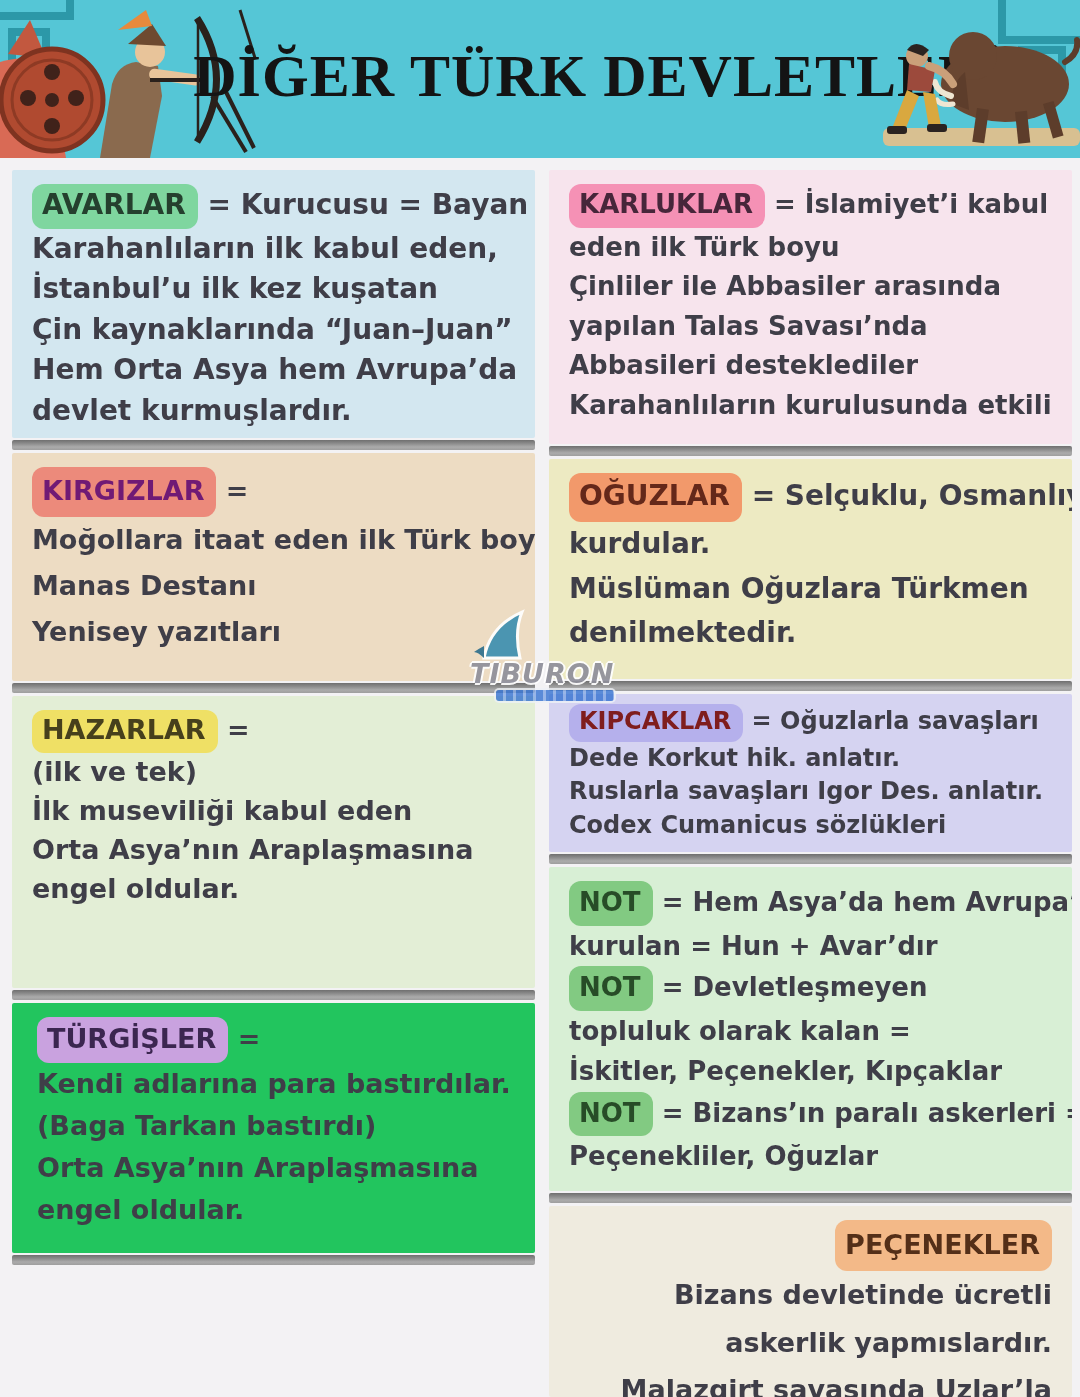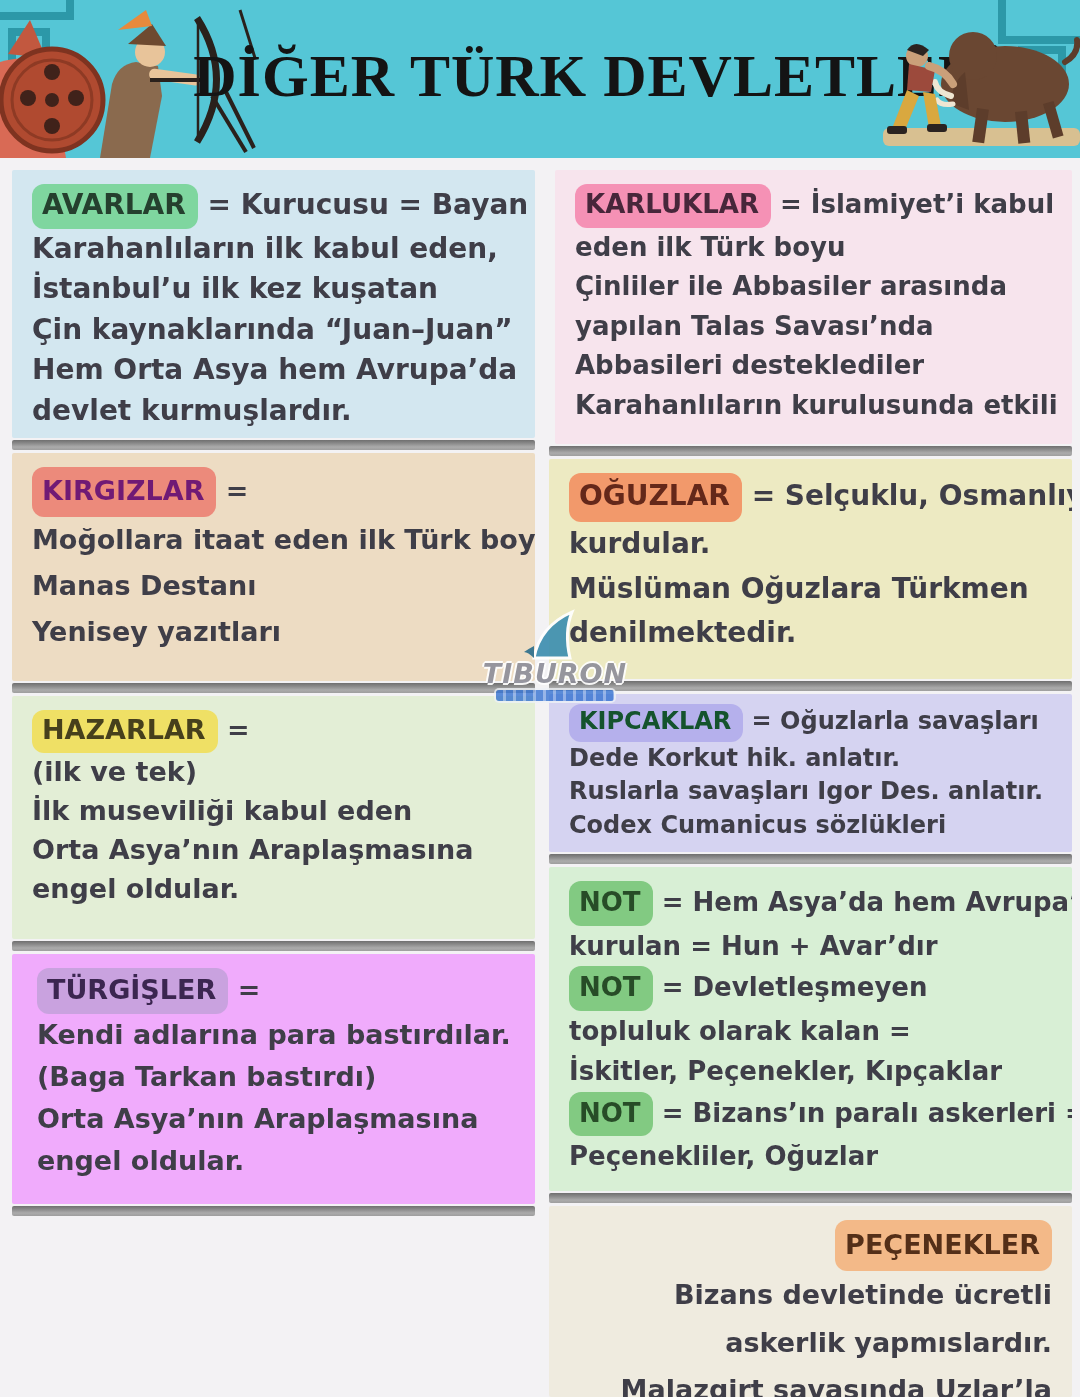--- a/index.html
+++ b/index.html
@@ -21,32 +21,32 @@
   
   .columns{position:absolute;top:170px;left:12px;right:8px;bottom:0;display:flex;gap:14px;}
   .column{flex:1;display:flex;flex-direction:column;min-width:0;}
   .card{padding:14px 20px;overflow:hidden;font-weight:bold;box-sizing:border-box;border-radius:2px;}
   .line{white-space:nowrap;}
   .tag{display:inline-block;padding:1px 12px 3px 10px;border-radius:12px;font-weight:800;}
   .divider{height:10px;margin:2px 0 3px 0;border-radius:2px;
            background:linear-gradient(180deg,#6f6f6f 0%,#8c8c8c 35%,#ababab 70%,#9e9e9e 100%);}
 
   .card-avarlar  {height:268px;font-size:28px;line-height:1.45;}
-  .card-karluklar{height:274px;font-size:26px;line-height:1.52;margin-left:6px;}
+  .card-karluklar{height:274px;font-size:26px;line-height:1.52;}
   .card-kirgizlar{height:228px;font-size:27px;line-height:1.70;}
   .card-oguzlar  {height:220px;font-size:28px;line-height:1.60;}
-  .card-hazarlar {height:243px;font-size:27px;line-height:1.44;}
+  .card-hazarlar {height:292px;font-size:27px;line-height:1.44;}
   .card-kipcaklar{height:158px;font-size:24px;line-height:1.40;padding-top:10px;}
   .card-not      {height:324px;font-size:26px;line-height:1.56;}
   .card-turgisler{height:250px;font-size:27px;line-height:1.56;}
   .card-macarlar {flex:1;font-size:28px;line-height:1.75;}
   .card-pecenekler{flex:1;font-size:27px;line-height:1.75;}
 
   
-  .watermark{position:absolute;left:470px;top:608px;width:170px;text-align:center;opacity:.92;}
+  .watermark{position:absolute;left:470px;top:608px;width:170px;text-align:left;opacity:.92;}
   .wm-name{font-size:27px;font-style:italic;font-weight:800;letter-spacing:1px;color:#8f8f9a;
            text-shadow:-2px 0 0 #fff,2px 0 0 #fff,0 -2px 0 #fff,0 2px 0 #fff,1px 1px 0 #fff,-1px -1px 0 #fff;
            margin-top:-6px;}
   .wm-sub{height:11px;width:118px;margin:1px auto 0;border-radius:3px;
           background:repeating-linear-gradient(90deg,#2f6fd0 0 7px,#7fa6e4 7px 10px);
           box-shadow:0 0 0 2px #eef1f6;opacity:.85;}
 </style>
 </head>
 <body>
 
@@ -134,21 +134,21 @@
         </section>
         <div class="divider"></div>
         <section class="card card-hazarlar" style="background: rgb(227, 238, 214);">
           <div class="line"><span class="tag" style="background: rgb(239, 224, 101); color: rgb(70, 64, 28);">HAZARLAR</span> =</div>
           <div class="line">(ilk ve tek)</div>
           <div class="line">İlk museviliği kabul eden</div>
           <div class="line">Orta Asya’nın Araplaşmasına</div>
           <div class="line">engel oldular.</div>
         </section>
         <div class="divider"></div>
-        <section class="card card-turgisler" style="background: #f0abfc; padding-left: 25px;">
+        <section class="card card-turgisler" style="background: #22c55e; padding-left: 25px;">
           <div class="line"><span class="tag" style="background: rgb(201, 162, 223); color: rgb(59, 38, 80);">TÜRGİŞLER</span> =</div>
           <div class="line">Kendi adlarına para bastırdılar.</div>
           <div class="line">(Baga Tarkan bastırdı)</div>
           <div class="line">Orta Asya’nın Araplaşmasına</div>
           <div class="line">engel oldular.</div>
         </section>
         <div class="divider"></div>
       </div>
     <div class="column">
         <section class="card card-karluklar" style="background: rgb(247, 228, 237);">
@@ -161,21 +161,21 @@
         </section>
         <div class="divider"></div>
         <section class="card card-oguzlar" style="background: rgb(237, 234, 194);">
           <div class="line"><span class="tag" style="background: rgb(242, 153, 107); color: rgb(100, 40, 26);">OĞUZLAR</span> = Selçuklu, Osmanlıyı</div>
           <div class="line">kurdular.</div>
           <div class="line">Müslüman Oğuzlara Türkmen</div>
           <div class="line">denilmektedir.</div>
         </section>
         <div class="divider"></div>
         <section class="card card-kipcaklar" style="background: rgb(213, 211, 241);">
-          <div class="line"><span class="tag" style="background: rgb(181, 176, 236); color: #14532d; text-align: center;">KIPCAKLAR</span> = Oğuzlarla savaşları</div>
+          <div class="line"><span class="tag" style="background: rgb(181, 176, 236); color: #7f1d1d; text-align: center;">KIPCAKLAR</span> = Oğuzlarla savaşları</div>
           <div class="line">Dede Korkut hik. anlatır.</div>
           <div class="line">Ruslarla savaşları Igor Des. anlatır.</div>
           <div class="line">Codex Cumanicus sözlükleri</div>
         </section>
         <div class="divider"></div>
         <section class="card card-not" style="background: rgb(216, 239, 213);">
           <div class="line"><span class="tag" style="background: rgb(130, 202, 130); color: rgb(39, 76, 39);">NOT</span> = Hem Asya’da hem Avrupa’da</div>
           <div class="line">kurulan = Hun + Avar’dır</div>
           <div class="line"><span class="tag" style="background: rgb(130, 202, 130); color: rgb(39, 76, 39);">NOT</span> = Devletleşmeyen</div>
           <div class="line">topluluk olarak kalan =</div>

